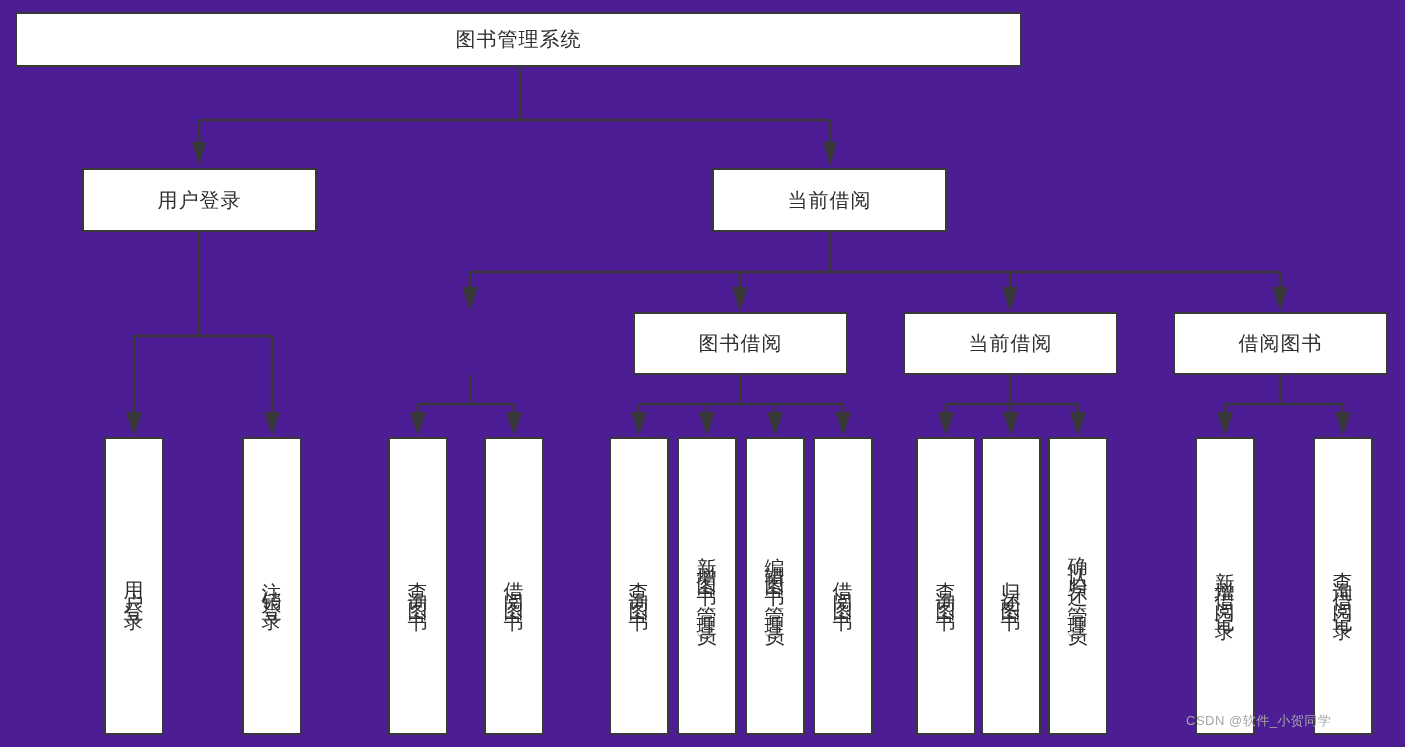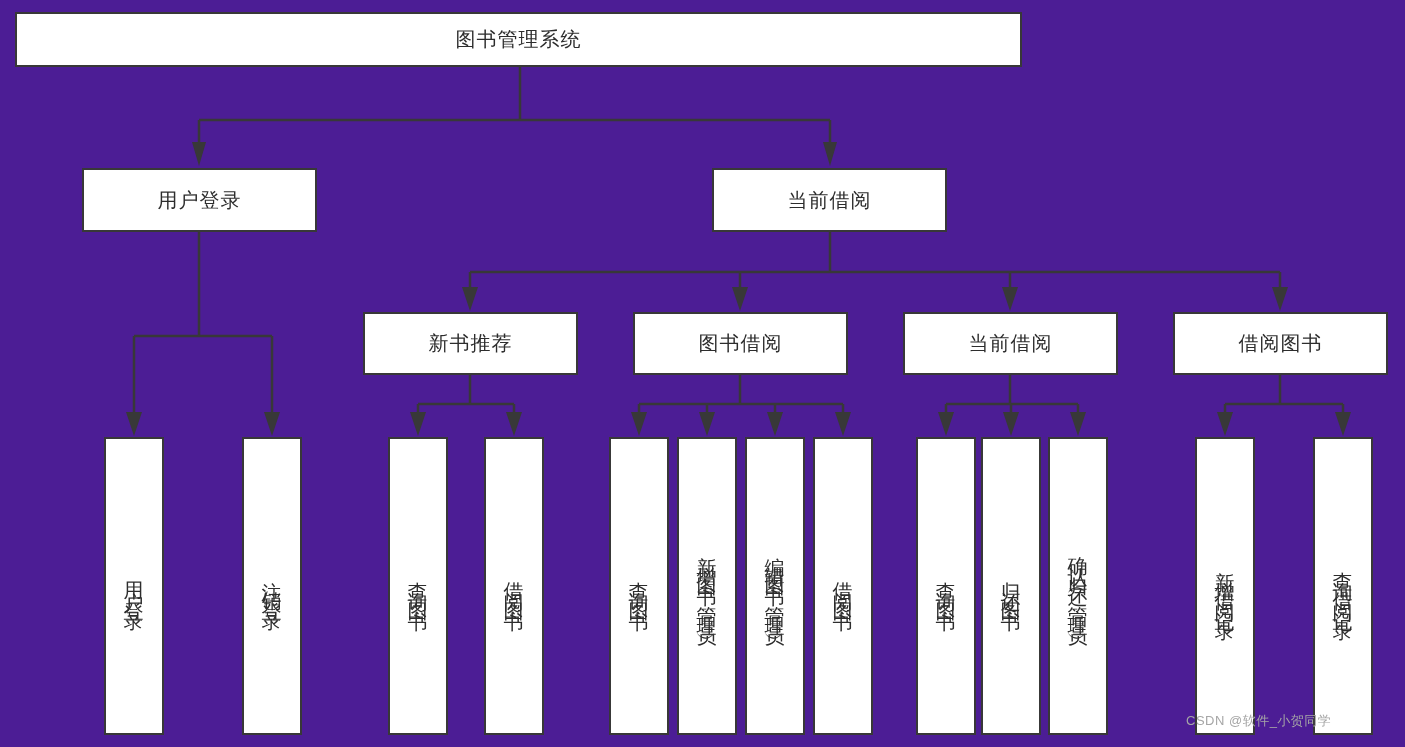--- a/index.html
+++ b/index.html
@@ -94,21 +94,20 @@
       <polygon points="1217,412 1233,412 1225,436"></polygon>
       <polygon points="1335,412 1351,412 1343,436"></polygon>
     </g>
   </svg>
 
   <div class="box hbox" style="left:15px; top:12px; width:1007px; height:55px;">图书管理系统</div>
 
   <div class="box hbox" style="left:82px; top:168px; width:235px; height:64px;">用户登录</div>
   <div class="box hbox" style="left:712px; top:168px; width:235px; height:64px;">当前借阅</div>
 
-  <div class="box hbox" style="left:363px; top:312px; width:215px; height:63px;">新书推荐</div>
   <div class="box hbox" style="left:633px; top:312px; width:215px; height:63px;">图书借阅</div>
   <div class="box hbox" style="left:903px; top:312px; width:215px; height:63px;">当前借阅</div>
   <div class="box hbox" style="left:1173px; top:312px; width:215px; height:63px;">借阅图书</div>
 
   <div class="box vbox" style="left:104px;">
     <span class="vtext">用户登录</span>
   </div>
   <div class="box vbox" style="left:242px;">
     <span class="vtext">注销登录</span>
   </div>

